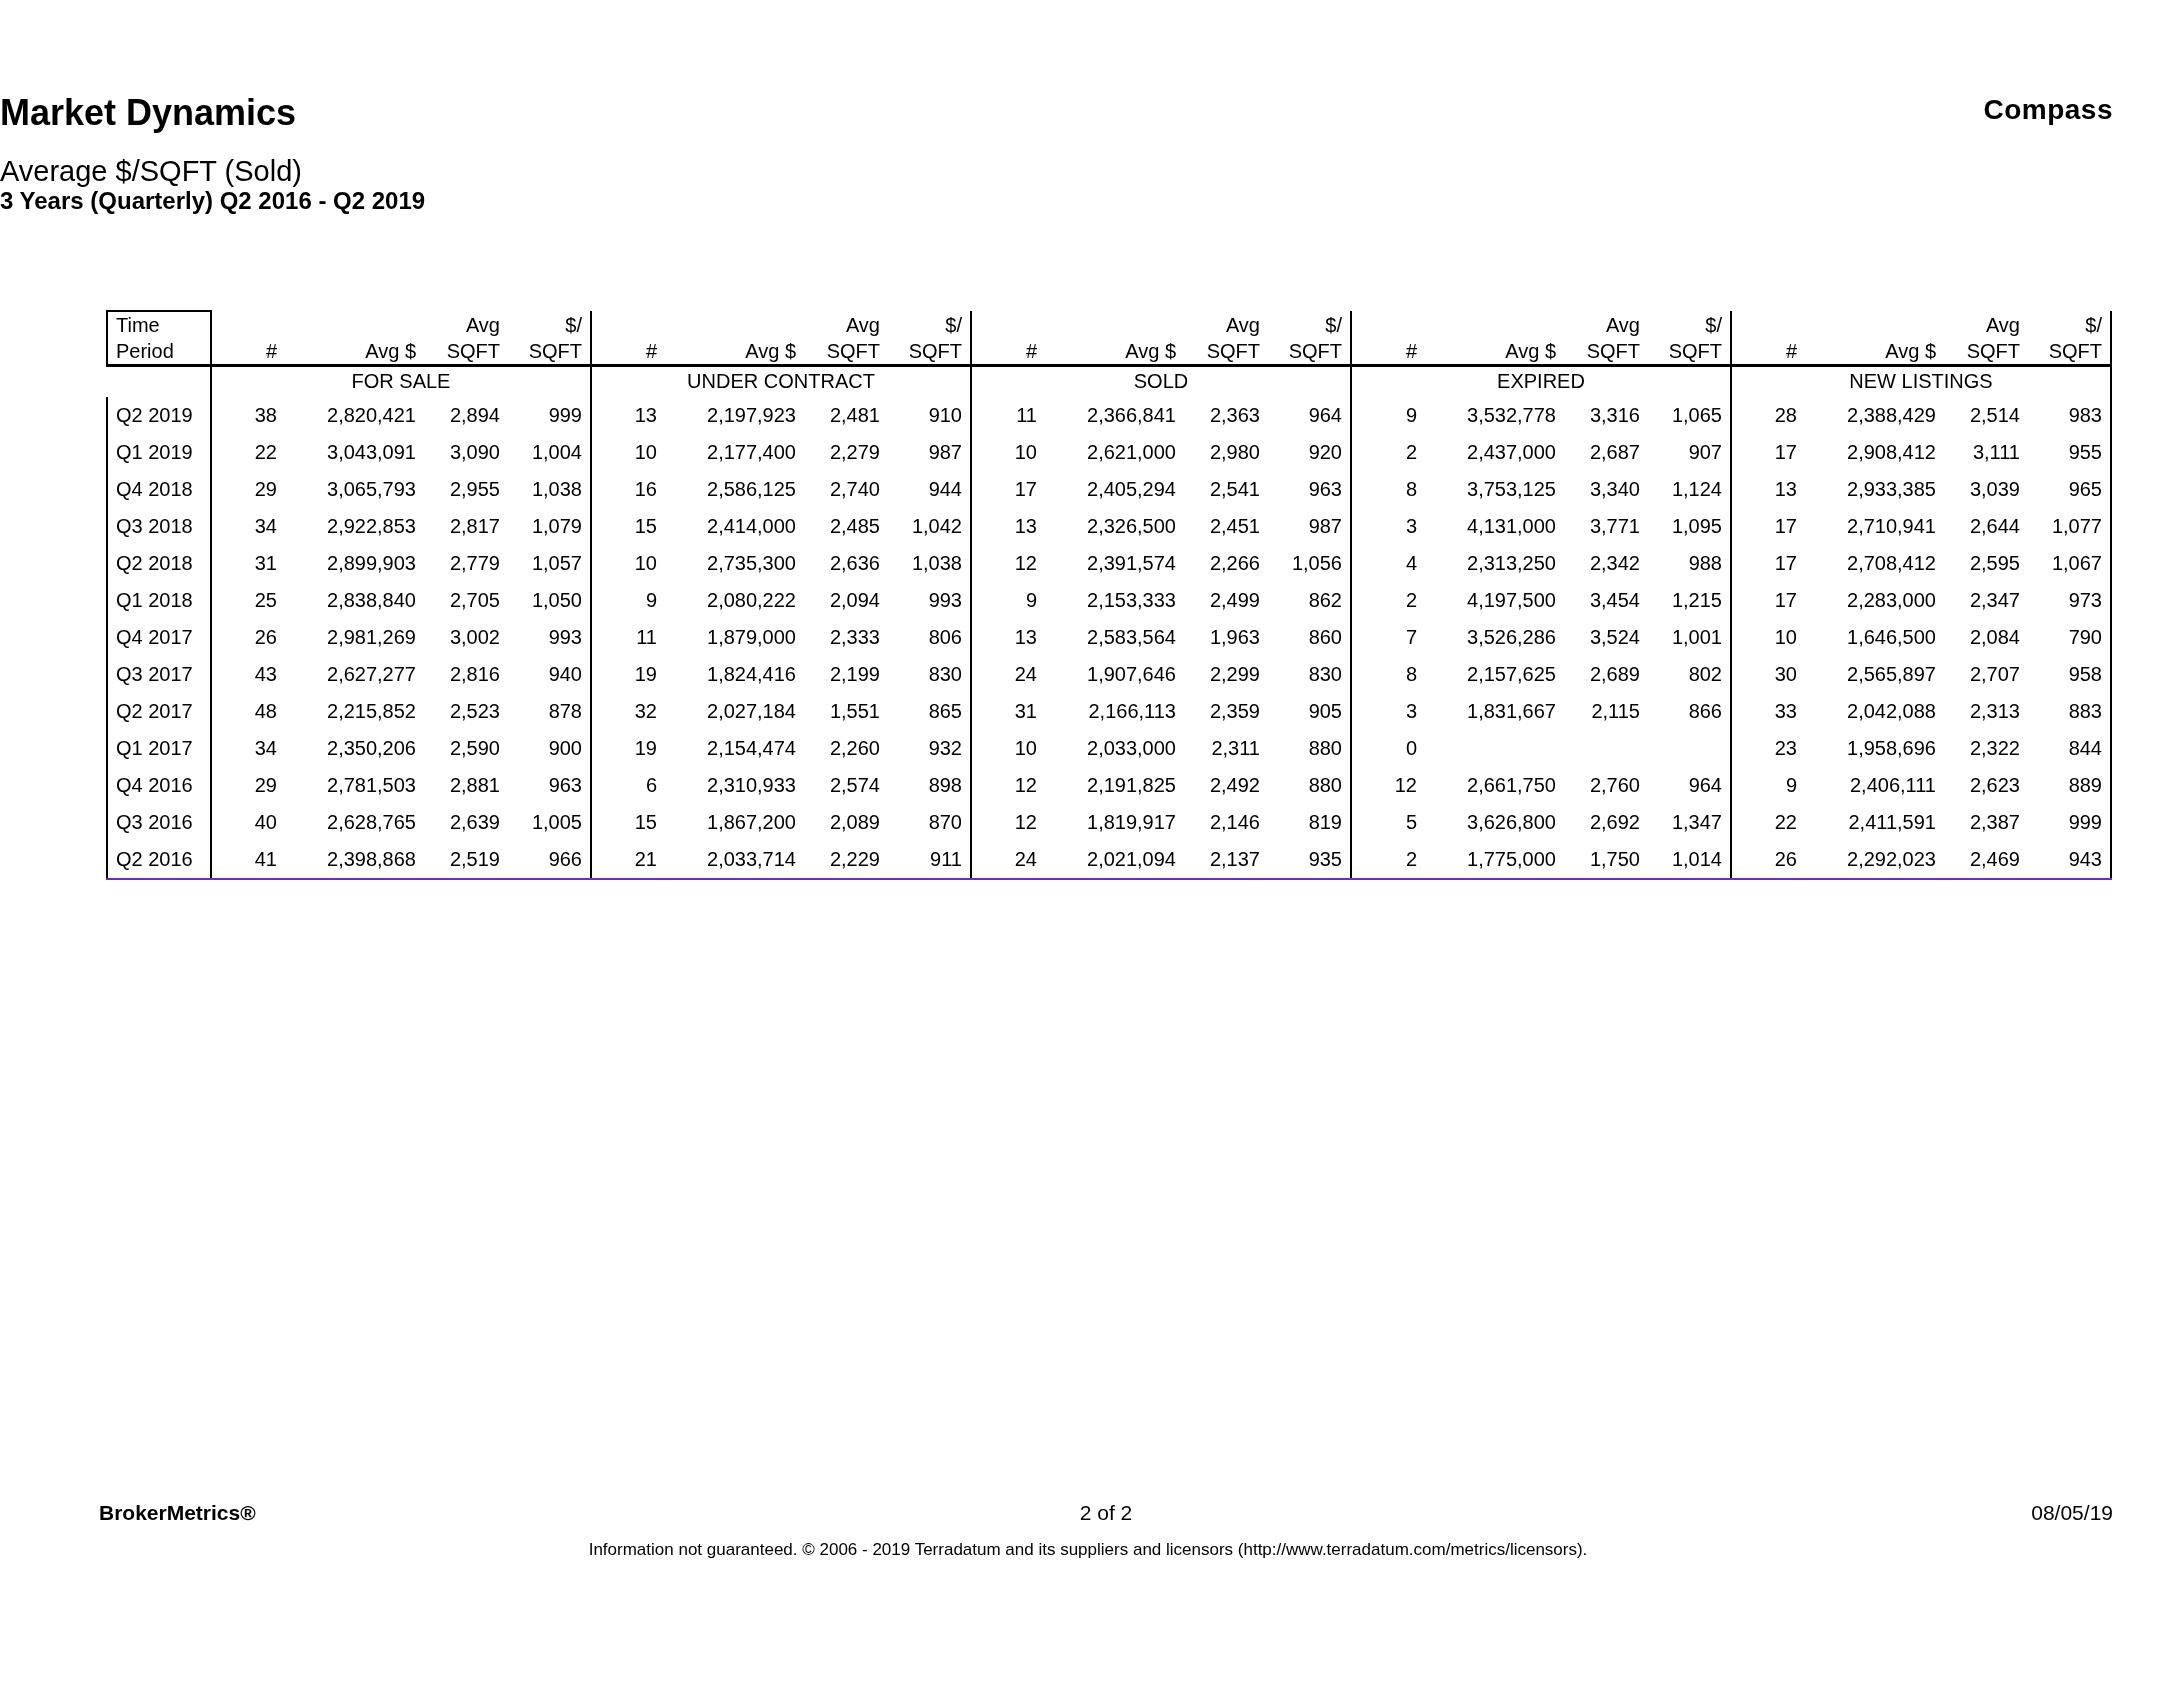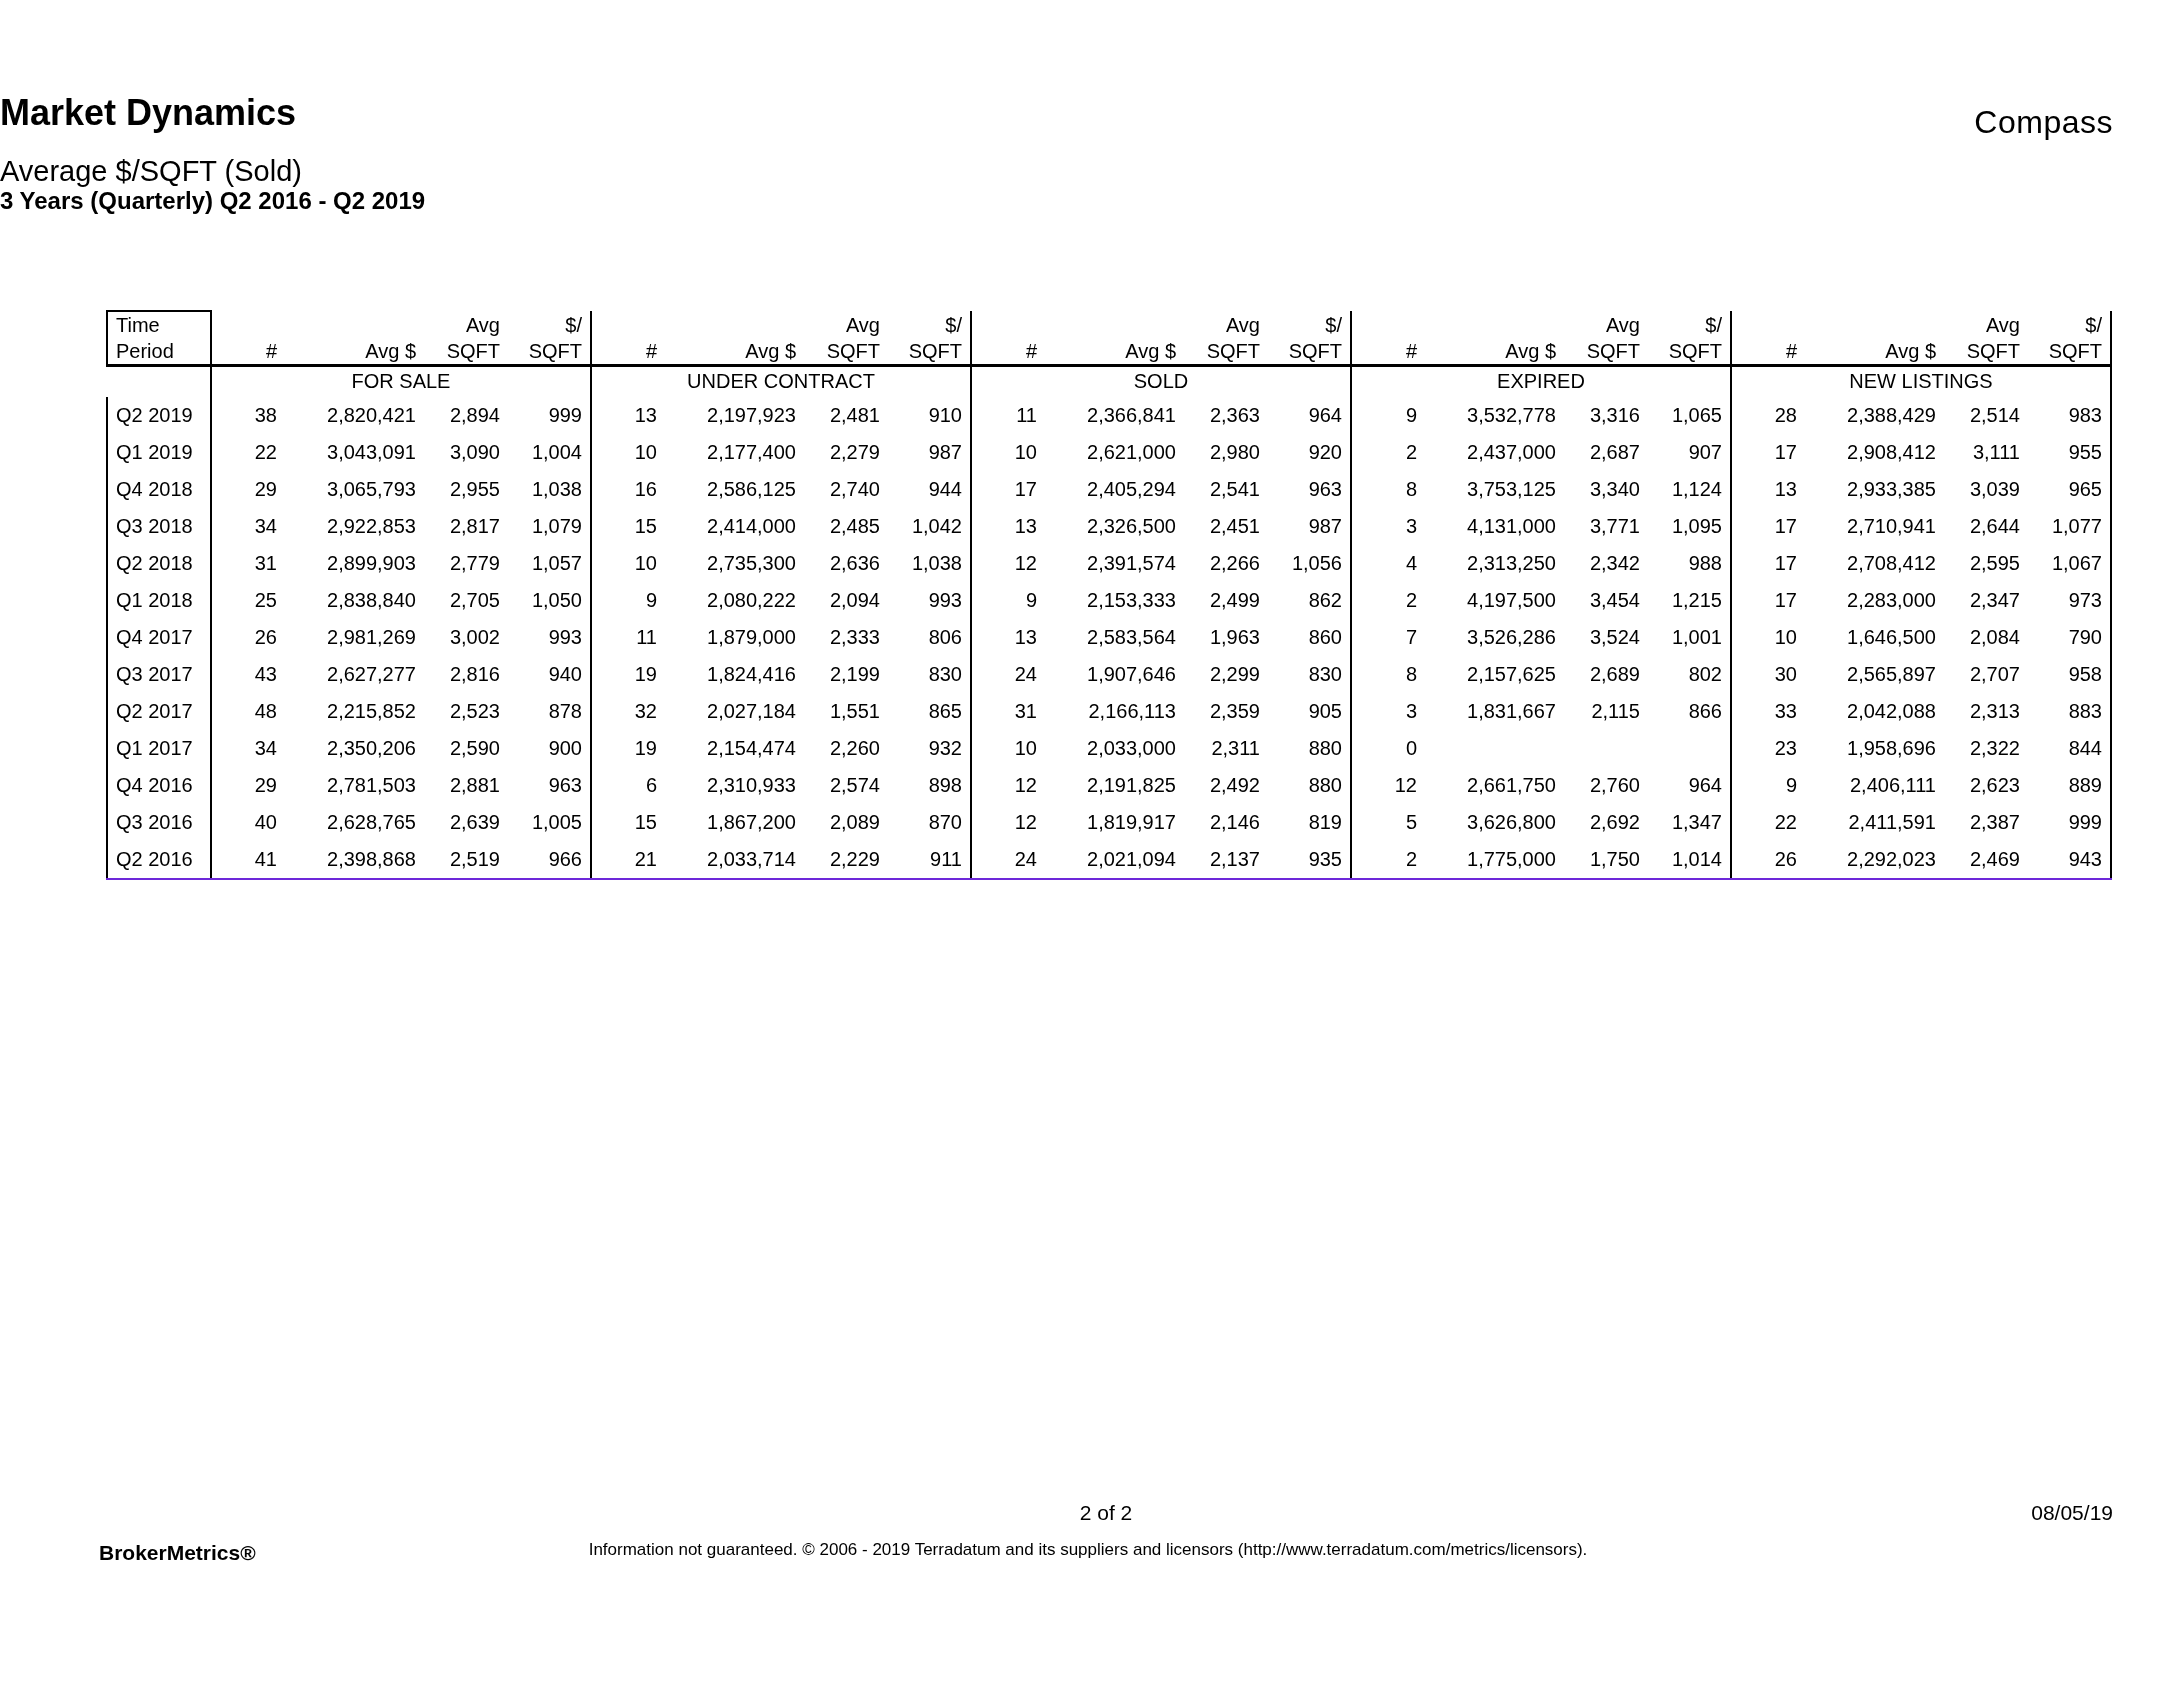--- a/index.html
+++ b/index.html
@@ -2,22 +2,22 @@
 <html><head>
 <meta charset="utf-8">
 <style>
   html,body{margin:0;padding:0;}
   body{
     width:2176px;height:1683px;background:#ffffff;color:#000;
     font-family:"Liberation Sans", sans-serif;
     position:relative;overflow:hidden;
   }
   .brand{
-    position:absolute;top:104px;right:63px;
-    font-size:32px;font-weight:normal;letter-spacing:0.5px;
+    position:absolute;top:94px;right:63px;
+    font-size:28px;font-weight:bold;letter-spacing:0.5px;
   }
   .header{padding-top:93px;}
   .title{font-size:36px;font-weight:bold;line-height:1.1;}
   .subtitle{font-size:29px;font-weight:normal;margin-top:23px;line-height:1.1;}
   .subtitle2{font-size:24px;font-weight:bold;margin-top:1px;line-height:1.1;}
 
   table.tbl{
     border-collapse:collapse;table-layout:fixed;
     margin:95px 0 0 106px;width:2005px;
     font-size:20px;
@@ -44,21 +44,21 @@
   
   .tbl tbody td{height:37px;vertical-align:middle;}
   .tbl td.period{border-left:2px solid #000;text-align:left;}
   .tbl td.num{text-align:right;}
   .tbl tbody td:last-child{border-right:2px solid #000;}
   .tbl tbody tr:last-child td{border-bottom:2px solid #6d28d9;}
 
   .footer-row{
     position:absolute;top:1501px;left:99px;right:63px;height:28px;font-size:21px;
   }
-  .footer-left{position:absolute;left:0;font-weight:bold;margin-top:40px;}
+  .footer-left{position:absolute;left:0;font-weight:bold;}
   .footer-center{position:absolute;left:50%;transform:translateX(-50%);}
   .footer-right{position:absolute;right:0;}
   .disclaimer{
     position:absolute;top:1540px;left:0;right:0;
     text-align:center;font-size:17px;
   }
 </style>
 </head>
 <body>
 

